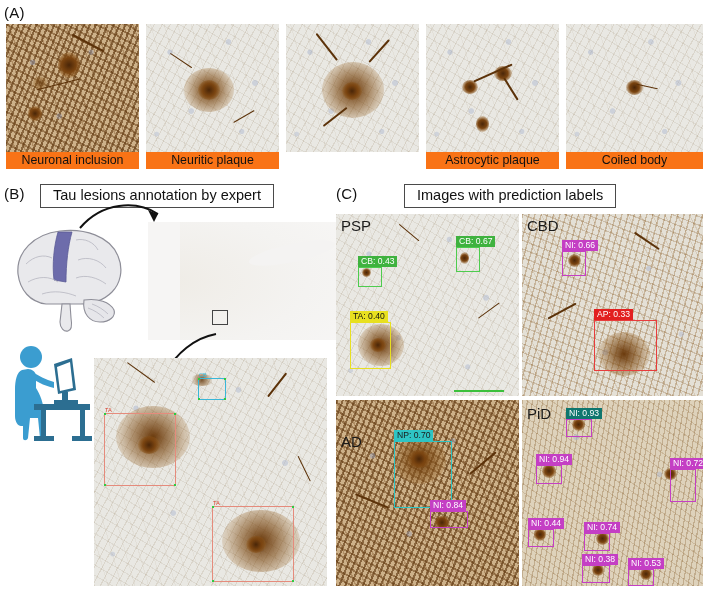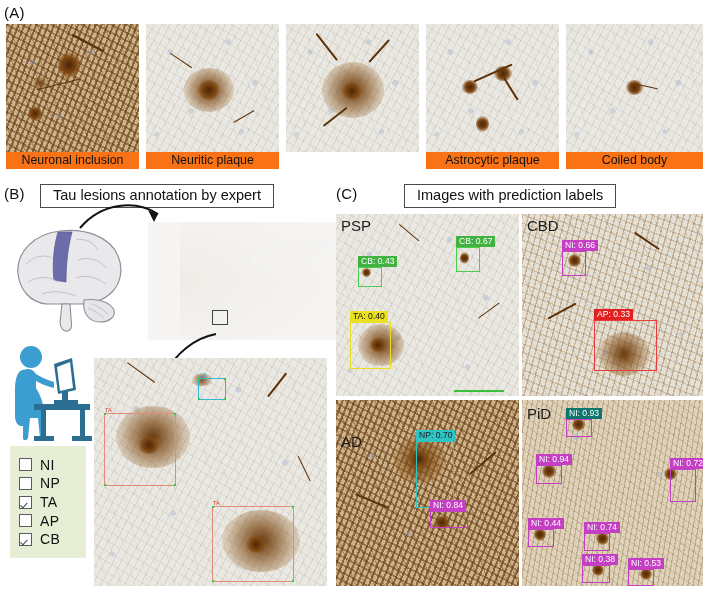--- a/index.html
+++ b/index.html
@@ -283,42 +283,20 @@
 
     <div class="ann" style="left:118px;top:148px;width:82px;height:76px;border:1px solid #e58b7c;">
       <div class="lab" style="color:#d9412f;">TA</div>
       <div class="h" style="left:-1px;top:-1px;background:#2ecc40;"></div>
       <div class="h" style="right:-1px;top:-1px;background:#2ecc40;"></div>
       <div class="h" style="left:-1px;bottom:-1px;background:#2ecc40;"></div>
       <div class="h" style="right:-1px;bottom:-1px;background:#2ecc40;"></div>
     </div>
   </div>
 
-  <div class="check-list" style="left:10px;top:446px;width:76px;height:112px;">
-    <div class="check-row">
-      <div class="cbox"></div>
-      <span class="cb-label">NI</span>
-    </div>
-    <div class="check-row">
-      <div class="cbox"></div>
-      <span class="cb-label">NP</span>
-    </div>
-    <div class="check-row">
-      <div class="cbox on"></div>
-      <span class="cb-label">TA</span>
-    </div>
-    <div class="check-row">
-      <div class="cbox"></div>
-      <span class="cb-label">AP</span>
-    </div>
-    <div class="check-row">
-      <div class="cbox on"></div>
-      <span class="cb-label">CB</span>
-    </div>
-  </div>
 
   <div class="panel-letter" style="left:336px;top:185px;">(C)</div>
   <div class="title-box" style="left:404px;top:184px;">Images with prediction labels</div>
 
   <div class="tile" style="left:336px;top:214px;width:183px;height:182px;">
     <div class="tex tissue-pale"></div>
     <div class="lesion l-spread" style="left:22px;top:110px;width:46px;height:42px;"></div>
     <div class="lesion l-core" style="left:34px;top:124px;width:16px;height:14px;"></div>
     <div class="lesion l-core" style="left:26px;top:54px;width:9px;height:9px;"></div>
     <div class="lesion l-core" style="left:124px;top:38px;width:9px;height:12px;"></div>
@@ -368,21 +346,21 @@
   <div class="tile" style="left:336px;top:400px;width:183px;height:186px;">
     <div class="tex tissue-dark"></div>
     <div class="lesion l-spread" style="left:58px;top:36px;width:52px;height:48px;"></div>
     <div class="lesion l-core" style="left:72px;top:50px;width:22px;height:18px;"></div>
     <div class="lesion l-core" style="left:98px;top:116px;width:16px;height:13px;"></div>
     <div class="thread" style="left:18px;top:100px;width:36px;height:2px;transform:rotate(22deg);"></div>
     <div class="thread" style="left:130px;top:62px;width:34px;height:2px;transform:rotate(-40deg);"></div>
 
     <div class="disease-label" style="left:5px;top:5px;margin-top:28px;">AD</div>
 
-    <div class="det" style="left:80px;top:30px;width:38px;height:78px;">
+    <div class="det" style="left:58px;top:30px;width:58px;height:78px;">
       <div class="tag" style="background:#2ec4c4;color:#1a1a1a;">NP: 0.70</div>
       <div class="bx" style="border:1.2px solid #2ec4c4;"></div>
     </div>
 
     <div class="det" style="left:94px;top:100px;width:38px;height:28px;">
       <div class="tag" style="background:#c43fc4;">NI: 0.84</div>
       <div class="bx" style="border:1.2px solid #c43fc4;"></div>
     </div>
   </div>
 

